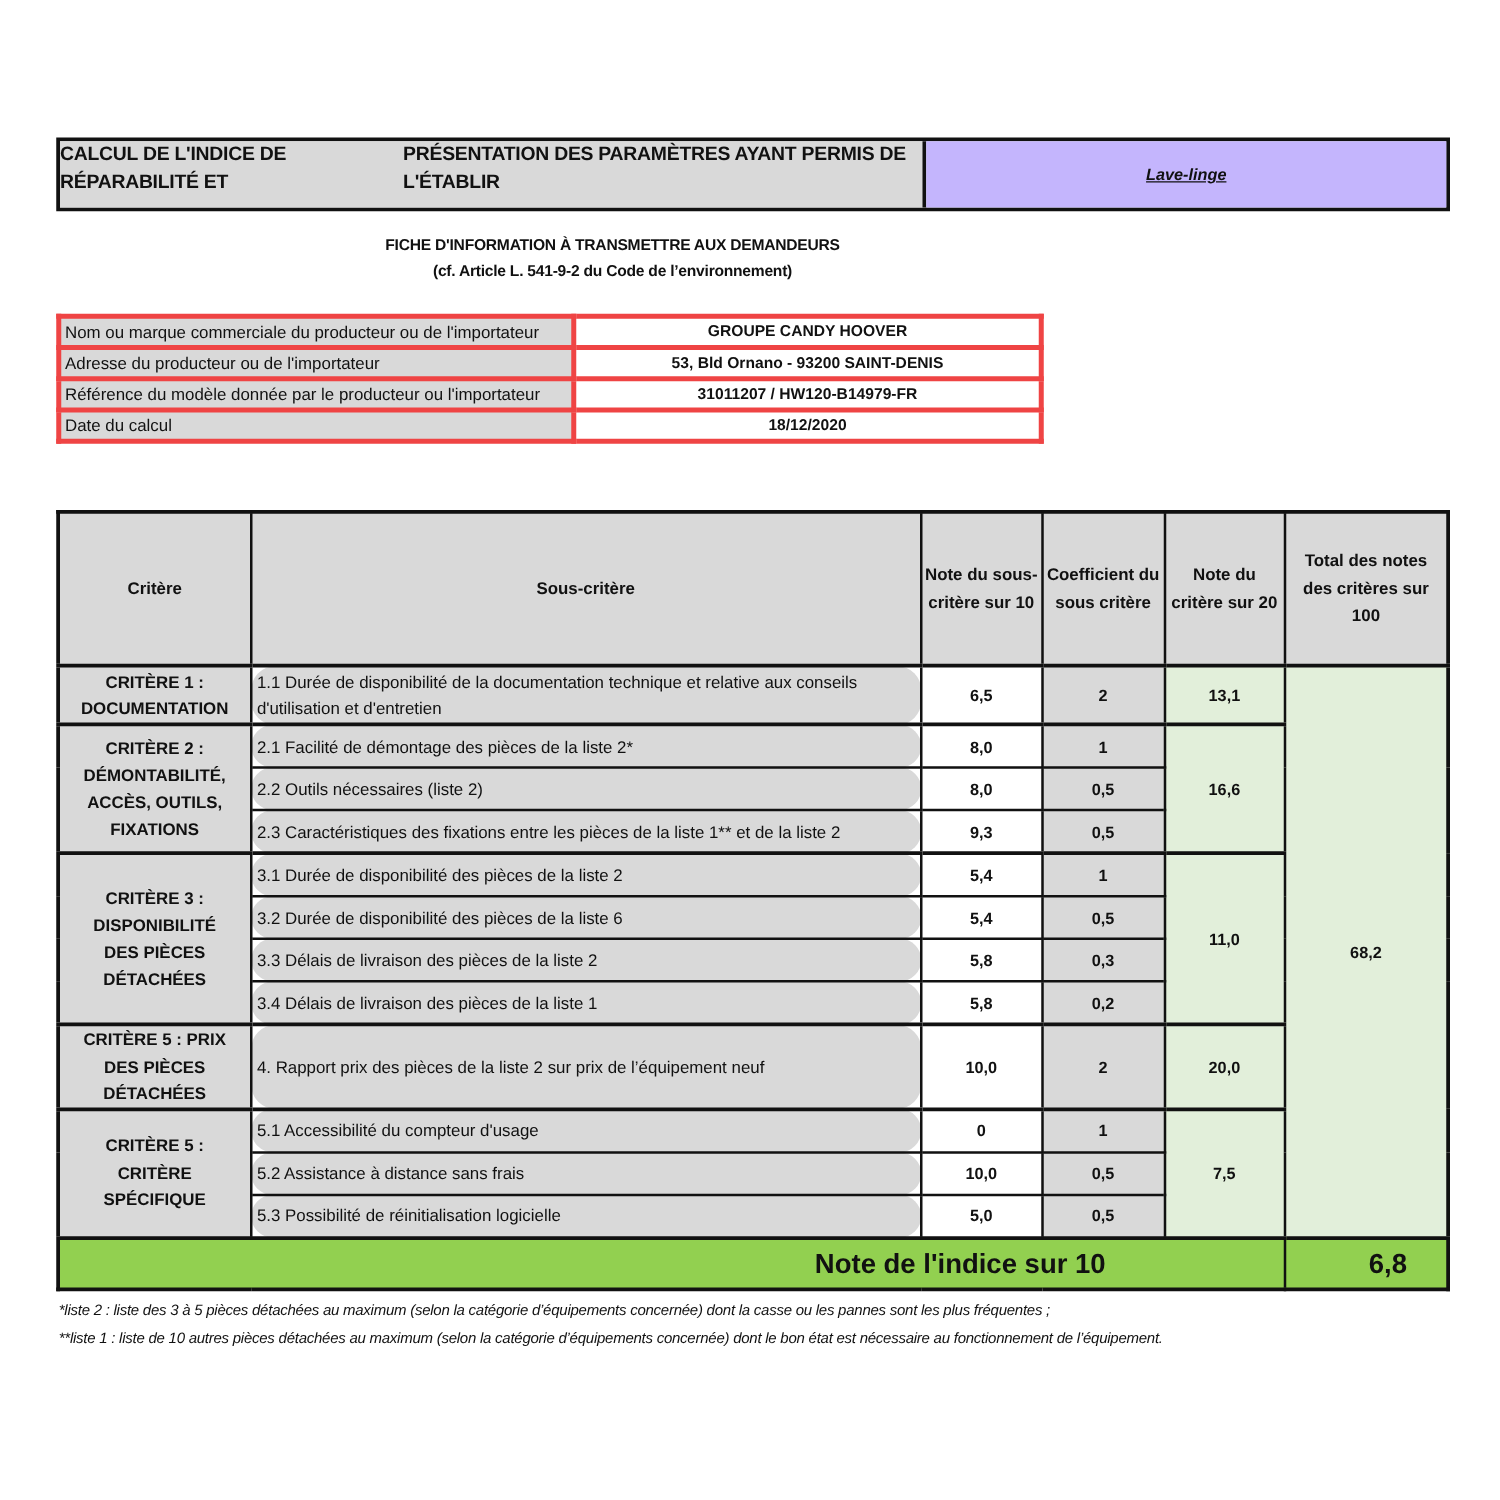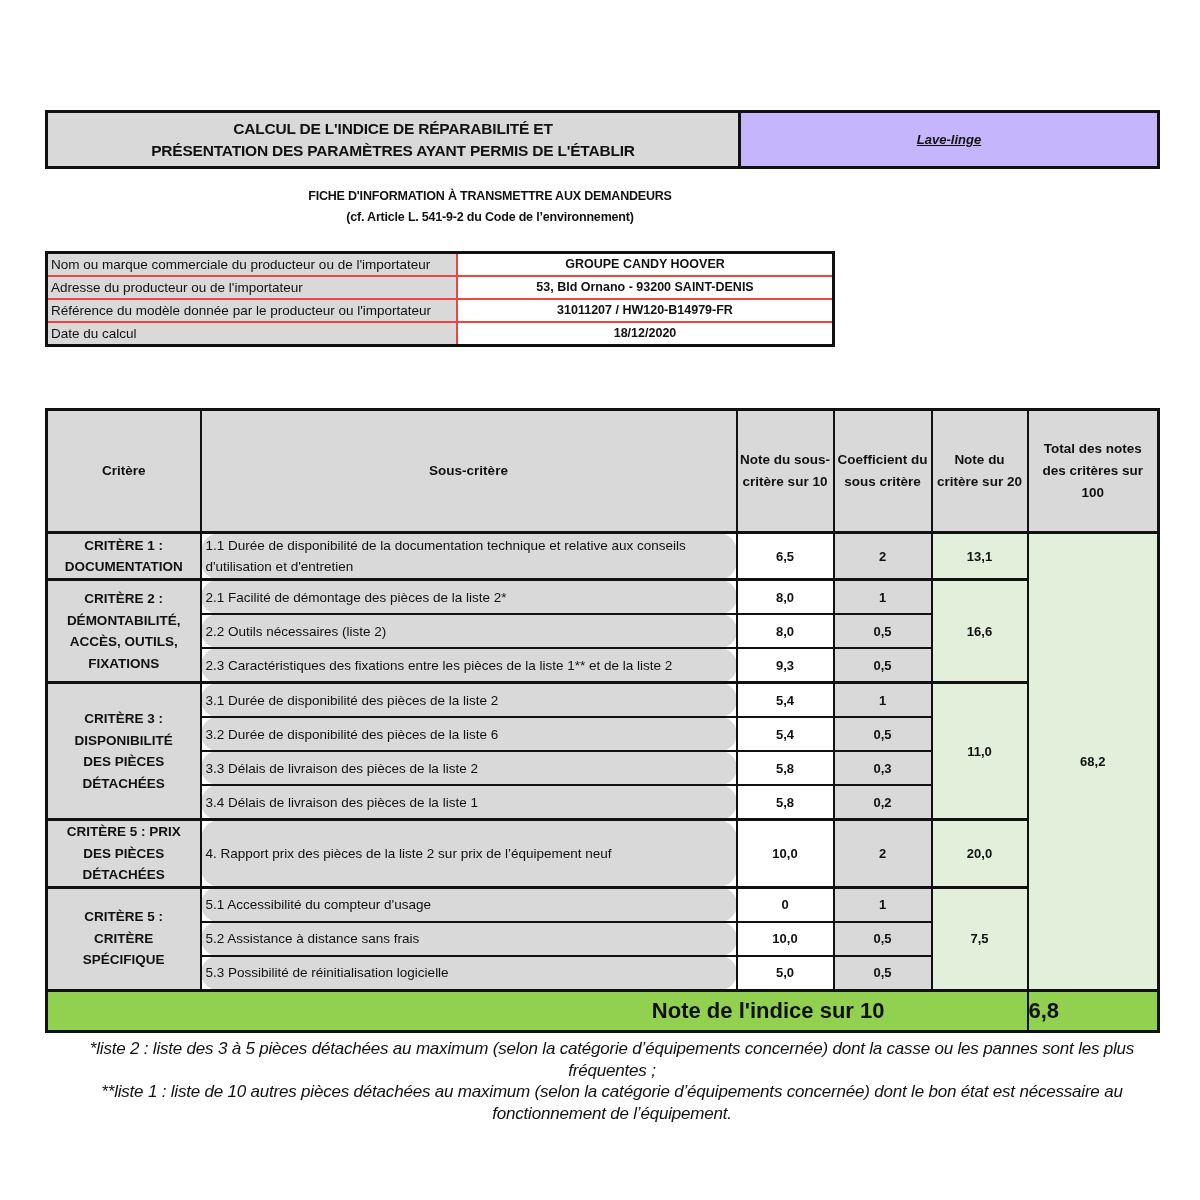--- a/index.html
+++ b/index.html
@@ -1,45 +1,45 @@
 <!DOCTYPE html>
 <html><head>
 <meta charset="utf-8">
 <style>
   html, body { margin:0; padding:0; background:#ffffff; }
   body { width:1200px; height:1200px; position:relative; font-family:"Liberation Sans", sans-serif; color:#111; overflow:hidden; }
   .abs { position:absolute; box-sizing:border-box; }
 
   
   #hdr { left:45px; top:110px; width:1115px; height:59px; border:3px solid #111; display:flex; }
-  #hdr-left { width:690px; background:#d9d9d9; border-right:3px solid #111; display:flex; flex-direction:column; justify-content:center; align-items:center; font-weight:bold; font-size:15.5px; line-height:22px; letter-spacing:-0.2px; }
+  #hdr-left { width:690px; background:#d9d9d9; border-right:3px solid #111; display:flex; justify-content:center; font-weight:bold; font-size:15.5px; line-height:22px; letter-spacing:-0.2px; }
   #hdr-right { flex:1; background:#c4b5fd; display:flex; align-items:center; justify-content:center; font-style:italic; font-weight:bold; font-size:13px;text-decoration:underline; }
 
   #fiche { left:45px; top:186px; width:890px; text-align:center; font-weight:bold; font-size:12.5px; line-height:21px; letter-spacing:-0.2px; }
 
   
   #info { left:45px; top:251px; width:790px; border-collapse:collapse; border:3px solid #111; font-size:13.5px; }
-  #info td { border:2px solid #ef4444; padding:0 3px; line-height:21px; }
+  #info td { border:4px solid #ef4444; padding:0 3px; line-height:21px; }
   #info td.lbl { background:#d9d9d9; width:402px; }
   #info td.val { background:#fff; text-align:center; font-weight:bold; font-size:12.5px; }
 
   
   #main { left:45px; top:408px; width:1115px; border-collapse:collapse; border:3px solid #111; table-layout:fixed; font-size:13.5px; }
   #main td, #main th { border:2px solid #111; padding:0; }
   #main th { background:#d9d9d9; font-weight:bold; font-size:13.5px; height:120px; line-height:22px; text-align:center; vertical-align:middle; }
   #main td.crit { background:#d9d9d9; font-weight:bold; text-align:center; font-size:13.5px; line-height:21.5px; padding:0 14px; }
   #main td.sub { background:#d9d9d9; padding:0 4px; line-height:21px; height:32px;border-radius:19px; }
   #main td.note { background:#fff; text-align:center; font-weight:bold; font-size:13px; }
   #main td.coef { background:#d9d9d9; text-align:center; font-weight:bold; font-size:13px; }
   #main td.crit20 { background:#e2efda; text-align:center; font-weight:bold; font-size:13px; }
   #main td.tot { background:#e2efda; text-align:center; font-weight:bold; font-size:13px;margin-left:40px; }
-  #main tr.bot td { background:#92d050; font-weight:bold; font-size:22px; height:38px; }
+  #main tr.bot td { background:#92d050; font-weight:bold; font-size:22px; height:38px;padding-left:35px; }
   .thick-top td { border-top:3px solid #111 !important; }
 
-  #foot { left:57px; top:1038px; width:1110px; font-style:italic; font-size:17px; line-height:21.5px; letter-spacing:-0.2px;text-align:center; }
+  #foot { left:47px; top:1038px; width:1110px; font-style:italic; font-size:12px; line-height:21.5px; letter-spacing:-0.2px; }
 </style>
 </head>
 <body>
 
 <div id="hdr" class="abs">
   <div id="hdr-left">
     <div>CALCUL DE L'INDICE DE RÉPARABILITÉ ET</div>
     <div>PRÉSENTATION DES PARAMÈTRES AYANT PERMIS DE L'ÉTABLIR</div>
   </div>
   <div id="hdr-right">Lave-linge</div>
@@ -157,21 +157,21 @@
         <td class="note">10,0</td>
         <td class="coef">0,5</td>
       </tr>
       <tr>
         <td class="sub">5.3 Possibilité de réinitialisation logicielle</td>
         <td class="note">5,0</td>
         <td class="coef">0,5</td>
       </tr>
       <tr class="bot thick-top">
         <td colspan="5" style="text-align: right; padding-right: 142px;">Note de l'indice sur 10</td>
-        <td style="text-align: left; margin-left: 48px;">6,8</td>
+        <td style="text-align: center; margin-left: 48px;">6,8</td>
       </tr>
     </tbody>
 </table>
 
 <div id="foot" class="abs">
   <div>*liste 2 : liste des 3 à 5 pièces détachées au maximum (selon la catégorie d’équipements concernée) dont la casse ou les pannes sont les plus fréquentes ;</div>
   <div>**liste 1 : liste de 10 autres pièces détachées au maximum (selon la catégorie d’équipements concernée) dont le bon état est nécessaire au fonctionnement de l’équipement.</div>
 </div>
 
 </body></html>

